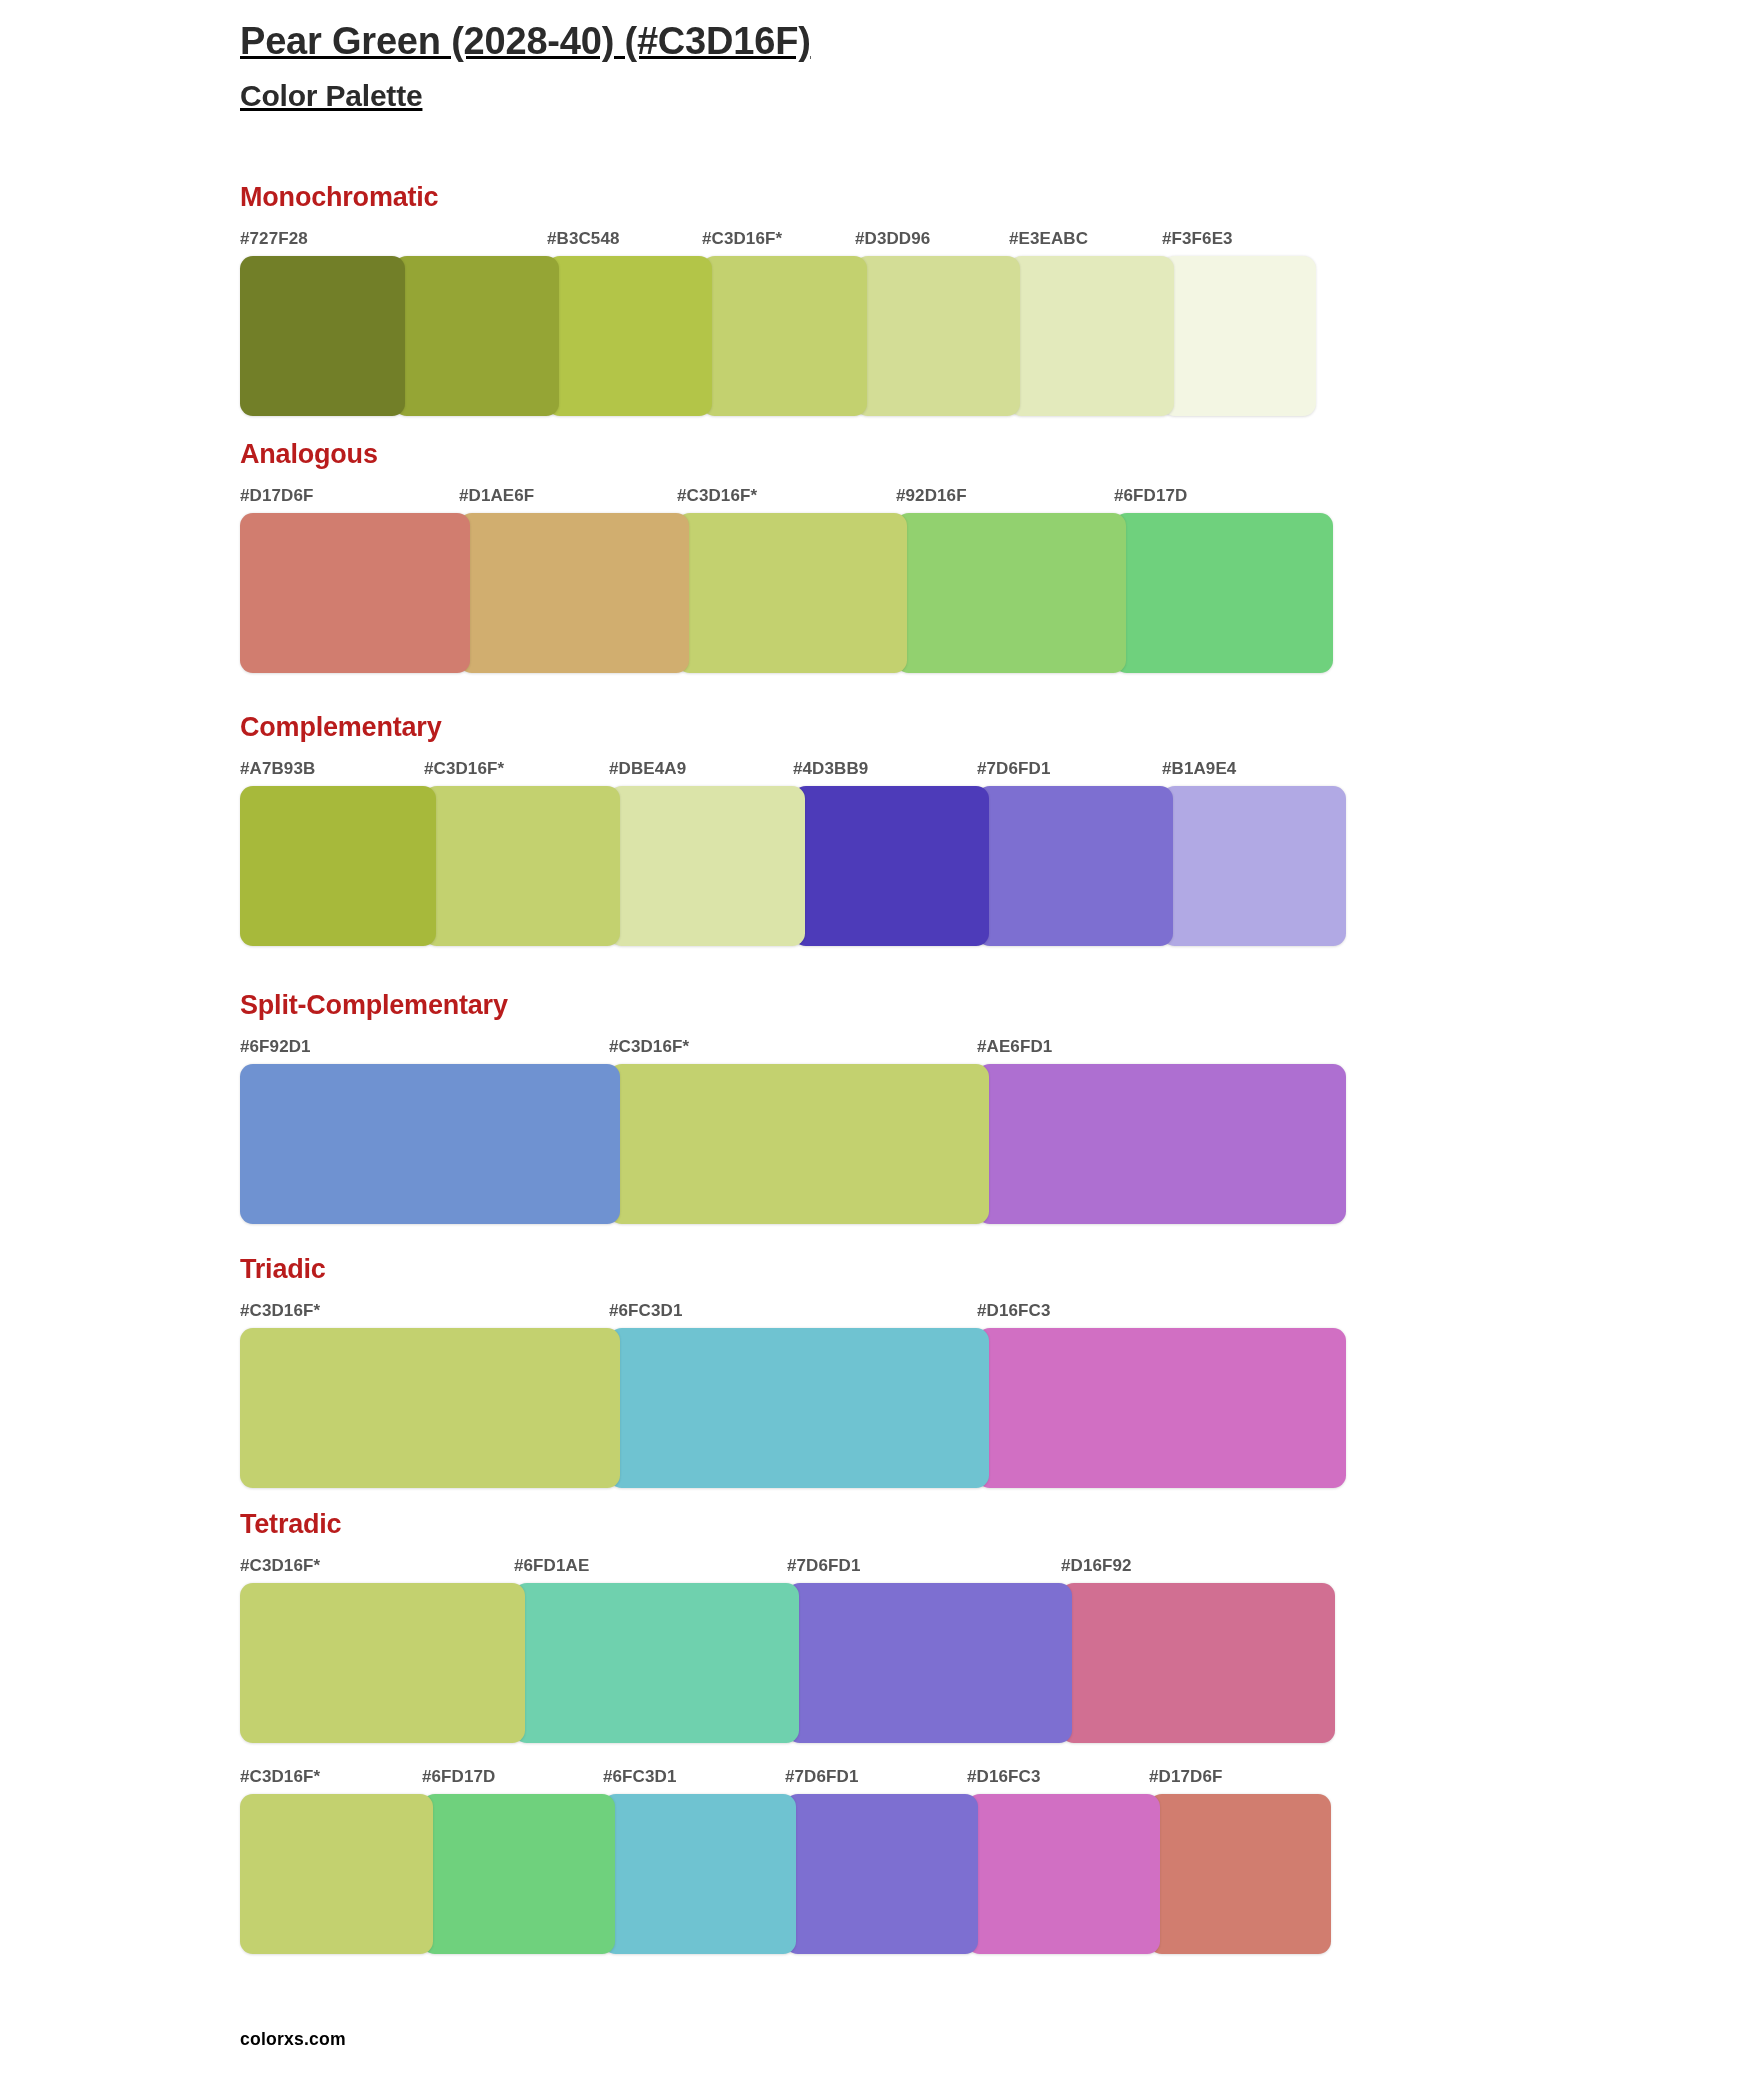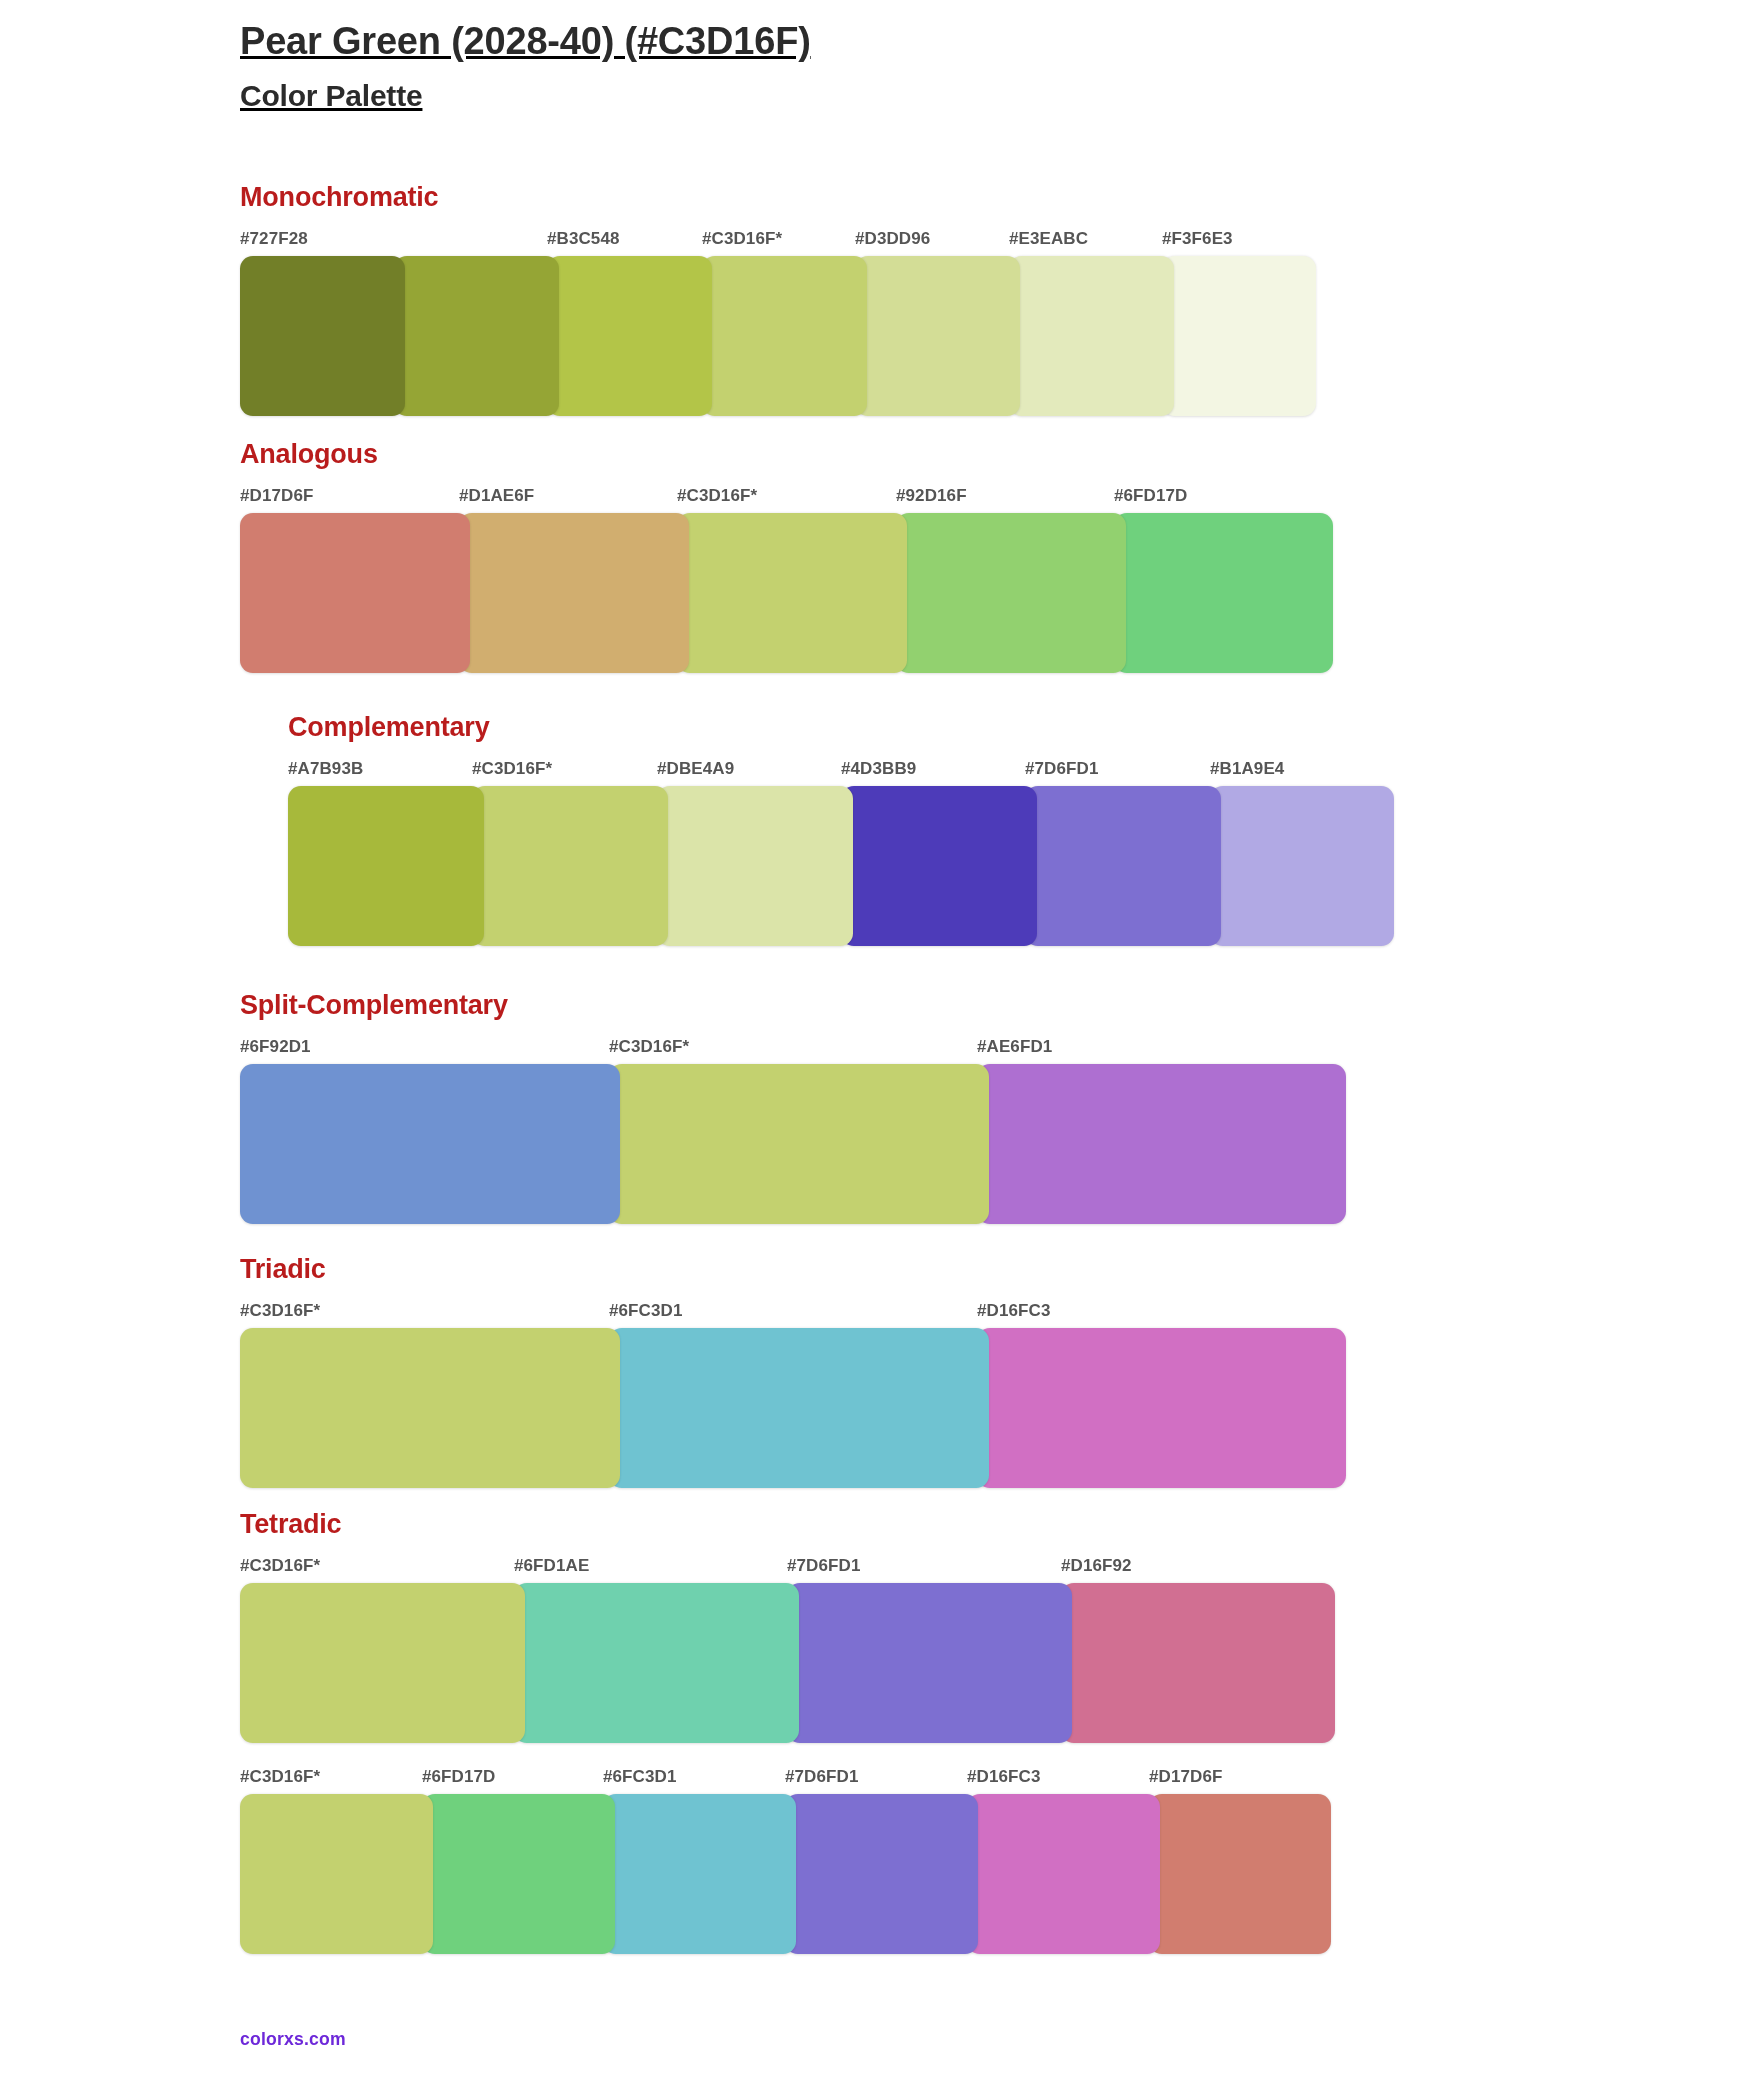--- a/index.html
+++ b/index.html
@@ -95,21 +95,21 @@
     box-shadow: 0 0.8px 2.4px rgba(0,0,0,0.13);
   }
 
   
   .footer {
     position: absolute;
     left: 240px;
     top: 2029px;
     font-size: 17.6px;
     font-weight: bold;
-    color: #6d28d9;
+    color: #000000;
     letter-spacing: 0.2px;
   }
 </style>
 </head>
 <body>
 
 <div class="page">
 
   <div class="header">
     <div class="page-title">Pear Green (2028-40) (#C3D16F)</div>
@@ -148,21 +148,21 @@
           <div class="swatch-label" style="left: 874px;">#6FD17D</div>
         </div>
         <div class="swatches-row">
           <div class="swatch" title="#D17D6F" style="left: 0px; width: 230px; z-index: 5; background-color: rgb(209, 125, 111);"></div>
           <div class="swatch" title="#D1AE6F" style="left: 219px; width: 230px; z-index: 4; background-color: rgb(209, 174, 111);"></div>
           <div class="swatch" title="#C3D16F*" style="left: 437px; width: 230px; z-index: 3; background-color: rgb(195, 209, 111);"></div>
           <div class="swatch" title="#92D16F" style="left: 656px; width: 230px; z-index: 2; background-color: rgb(146, 209, 111);"></div>
           <div class="swatch" title="#6FD17D" style="left: 874px; width: 219px; z-index: 1; background-color: rgb(111, 209, 125);"></div>
         </div>
       </div>
-      <div class="section" style="top: 714px; width: 1106px; margin-left: 48px;">
+      <div class="section" style="top: 714px; width: 1106px;">
         <div class="section-heading">Complementary</div>
         <div class="labels-row">
           <div class="swatch-label" style="left: 0px;">#A7B93B</div>
           <div class="swatch-label" style="left: 184px;">#C3D16F*</div>
           <div class="swatch-label" style="left: 369px;">#DBE4A9</div>
           <div class="swatch-label" style="left: 553px;">#4D3BB9</div>
           <div class="swatch-label" style="left: 737px;">#7D6FD1</div>
           <div class="swatch-label" style="left: 922px;">#B1A9E4</div>
         </div>
         <div class="swatches-row">

